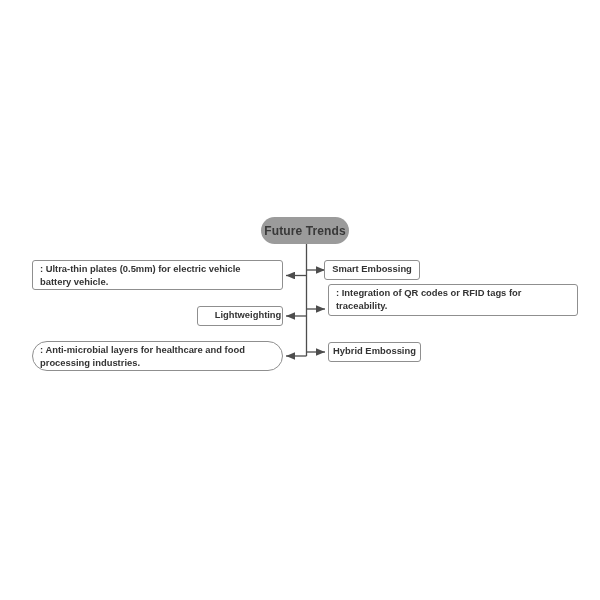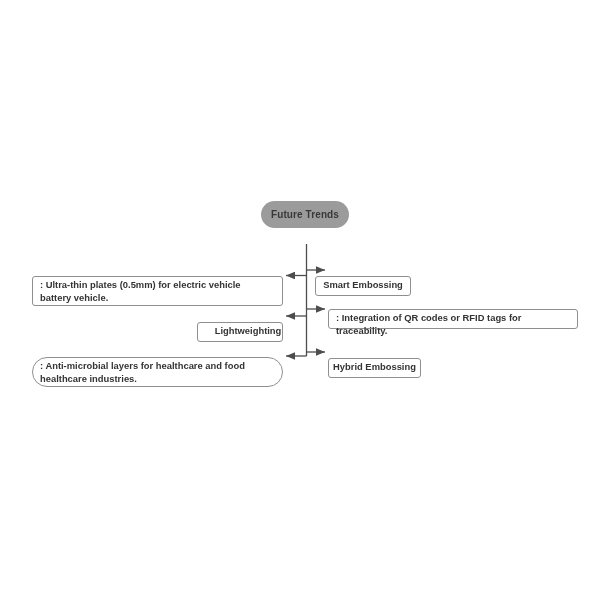--- a/index.html
+++ b/index.html
@@ -18,47 +18,46 @@
   .connector-layer {
     position: absolute;
     left: 0;
     top: 0;
     width: 600px;
     height: 600px;
   }
   .root-node {
     position: absolute;
     left: 261px;
-    top: 201px;
+    top: 217px;
     width: 88px;
     height: 27px;
     background: #9b9b9b;
     border-radius: 13.5px;
     display: flex;
     align-items: center;
     justify-content: center;
-    font-size: 10px;
+    font-size: 12px;
     font-weight: bold;
     color: #383838;
     letter-spacing: 0.1px;
   }
   .node {
     position: absolute;
     background: #ffffff;
     border: 1px solid #8f8f8f;
     border-radius: 3px;
     box-sizing: border-box;
     display: flex;
     flex-direction: column;
     justify-content: space-between;
     font-size: 9.4px;
     font-weight: bold;
     color: #333333;
     line-height: 12.6px;
-    margin-top: 16px;
   }
   .node.left-align { padding: 2px 7px; align-items: flex-start; text-align: left; }
   .node.center-align { align-items: center; text-align: center; padding: 2px 4px; }
   .node span { white-space: nowrap; }
 </style>
 </head>
 <body>
 
 <div class="canvas">
 
@@ -79,35 +78,35 @@
     </g>
   </svg>
 
   <div class="root-node">Future Trends</div>
 
   <div class="node left-align" style="left:32px; top:260px; width:251px; height:30px;">
     <span>: Ultra-thin plates (0.5mm) for electric vehicle</span>
     <span>battery vehicle.</span>
   </div>
 
-  <div class="node center-align" style="left:315px; top:260px; width:96px; height:20px;">
+  <div class="node center-align" style="left:324px; top:260px; width:96px; height:20px;">
     <span>Smart Embossing</span>
   </div>
 
   <div class="node center-align" style="left:197px; top:306px; width:86px; height:20px;padding-left:20px;">
     <span>Lightweighting</span>
   </div>
 
-  <div class="node left-align" style="left:328px; top:293px; width:250px; height:20px;">
+  <div class="node left-align" style="left:328px; top:284px; width:250px; height:32px;">
     <span>: Integration of QR codes or RFID tags for</span>
     <span>traceability.</span>
   </div>
 
   <div class="node left-align" style="left:32px; top:341px; width:251px; height:30px;border-radius:15px;">
     <span>: Anti-microbial layers for healthcare and food</span>
-    <span>healthcare industries.</span>
+    <span>processing industries.</span>
   </div>
 
   <div class="node center-align" style="left:328px; top:342px; width:93px; height:20px;">
     <span>Hybrid Embossing</span>
   </div>
 
 </div>
 
 </body></html>

